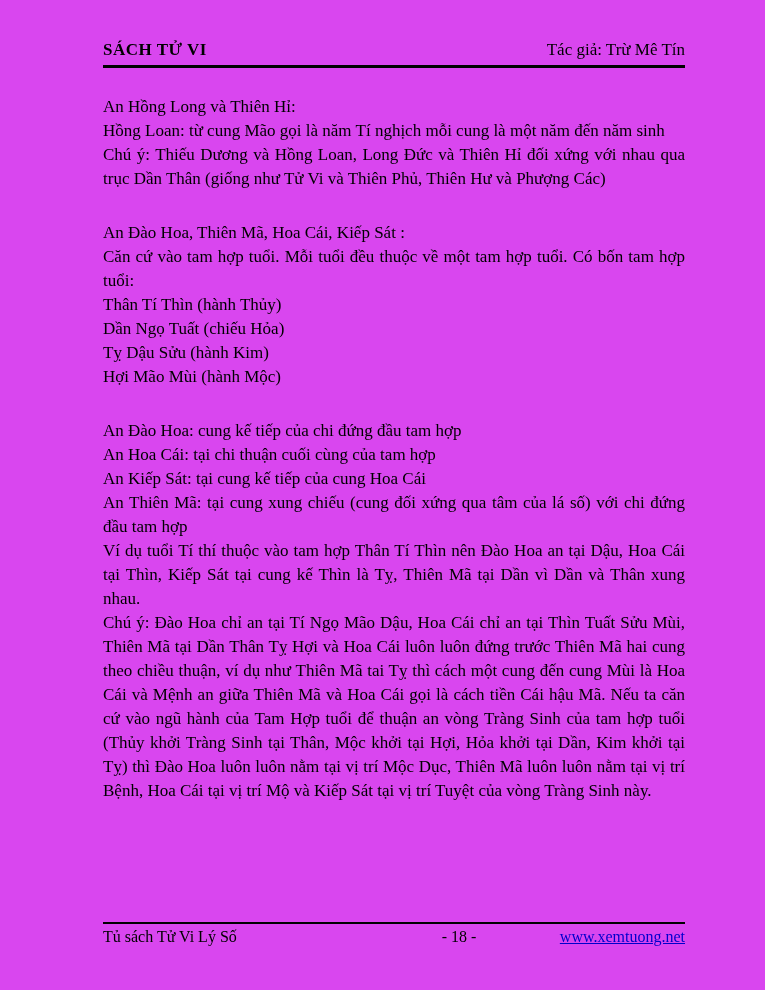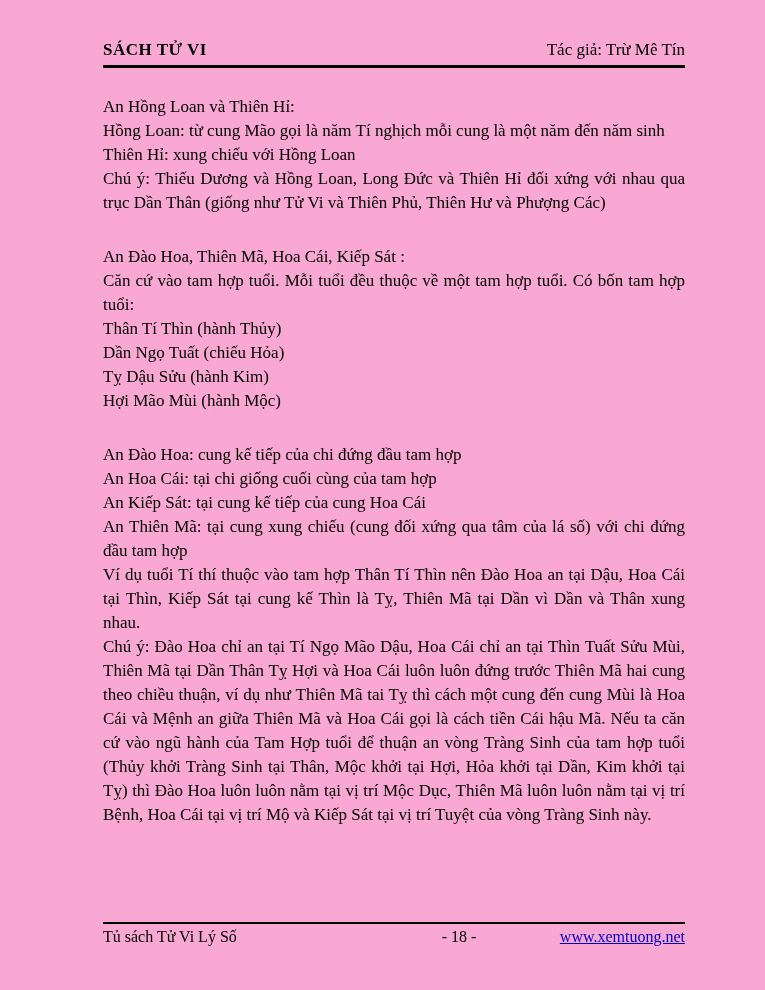--- a/index.html
+++ b/index.html
@@ -4,21 +4,21 @@
 <style>
   html, body {
     margin: 0;
     padding: 0;
     background: #ffffff;
   }
   .page {
     position: relative;
     width: 765px;
     height: 990px;
-    background: #f9a8d4;
+    background: #d946ef;
     font-family: "Liberation Serif", "DejaVu Serif", serif;
     color: #000000;
     overflow: hidden;
   }
   
   .header {
     position: absolute;
     top: 40px;
     left: 103px;
     width: 582px;
@@ -79,32 +79,31 @@
 <body>
 
 <div class="page">
 
   <div class="header">
     <span class="book-title">SÁCH TỬ VI</span>
     <span class="author">Tác giả: Trừ Mê Tín</span>
   </div>
 
   <div class="content">
-    <p>An Hồng Loan và Thiên Hỉ:</p>
+    <p>An Hồng Long và Thiên Hỉ:</p>
     <p>Hồng Loan: từ cung Mão gọi là năm Tí nghịch mỗi cung là một năm đến năm sinh</p>
-    <p>Thiên Hỉ: xung chiếu với Hồng Loan</p>
     <p>Chú ý: Thiếu Dương và Hồng Loan, Long Đức và Thiên Hỉ đối xứng với nhau qua trục Dần Thân (giống như Tử Vi và Thiên Phủ, Thiên Hư và Phượng Các)</p>
     <p class="section-gap">An Đào Hoa, Thiên Mã, Hoa Cái, Kiếp Sát :</p>
     <p>Căn cứ vào tam hợp tuổi. Mỗi tuổi đều thuộc về một tam hợp tuổi. Có bốn tam hợp tuổi:</p>
     <p>Thân Tí Thìn (hành Thủy)</p>
     <p>Dần Ngọ Tuất (chiếu Hỏa)</p>
     <p>Tỵ Dậu Sửu (hành Kim)</p>
     <p>Hợi Mão Mùi (hành Mộc)</p>
     <p class="section-gap">An Đào Hoa: cung kế tiếp của chi đứng đầu tam hợp</p>
-    <p>An Hoa Cái: tại chi giống cuối cùng của tam hợp</p>
+    <p>An Hoa Cái: tại chi thuận cuối cùng của tam hợp</p>
     <p>An Kiếp Sát: tại cung kế tiếp của cung Hoa Cái</p>
     <p>An Thiên Mã: tại cung xung chiếu (cung đối xứng qua tâm của lá số) với chi đứng đầu tam hợp</p>
     <p>Ví dụ tuổi Tí thí thuộc vào tam hợp Thân Tí Thìn nên Đào Hoa an tại Dậu, Hoa Cái tại Thìn, Kiếp Sát tại cung kế Thìn là Tỵ, Thiên Mã tại Dần vì Dần và Thân xung nhau.</p>
     <p>Chú ý: Đào Hoa chỉ an tại Tí Ngọ Mão Dậu, Hoa Cái chỉ an tại Thìn Tuất Sửu Mùi, Thiên Mã tại Dần Thân Tỵ Hợi và Hoa Cái luôn luôn đứng trước Thiên Mã hai cung theo chiều thuận, ví dụ như Thiên Mã tai Tỵ thì cách một cung đến cung Mùi là Hoa Cái và Mệnh an giữa Thiên Mã và Hoa Cái gọi là cách tiền Cái hậu Mã. Nếu ta căn cứ vào ngũ hành của Tam Hợp tuổi để thuận an vòng Tràng Sinh của tam hợp tuổi (Thủy khởi Tràng Sinh tại Thân, Mộc khởi tại Hợi, Hỏa khởi tại Dần, Kim khởi tại Tỵ) thì Đào Hoa luôn luôn nằm tại vị trí Mộc Dục, Thiên Mã luôn luôn nằm tại vị trí Bệnh, Hoa Cái tại vị trí Mộ và Kiếp Sát tại vị trí Tuyệt của vòng Tràng Sinh này.</p>
   </div>
 
   <div class="footer">
     <span class="f-left">Tủ sách Tử Vi Lý Số</span>
     <span class="f-center">- 18 -</span>
     <span class="f-right"><a class="site-link">www.xemtuong.net</a></span>

